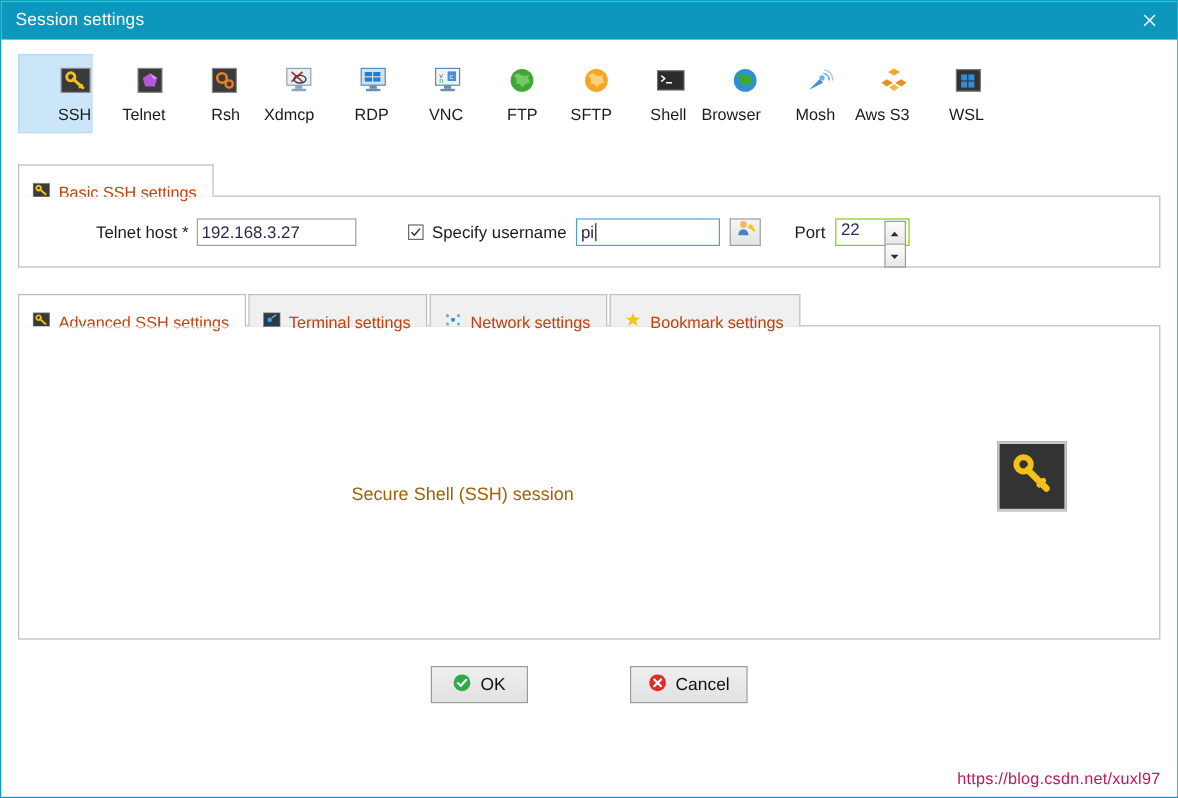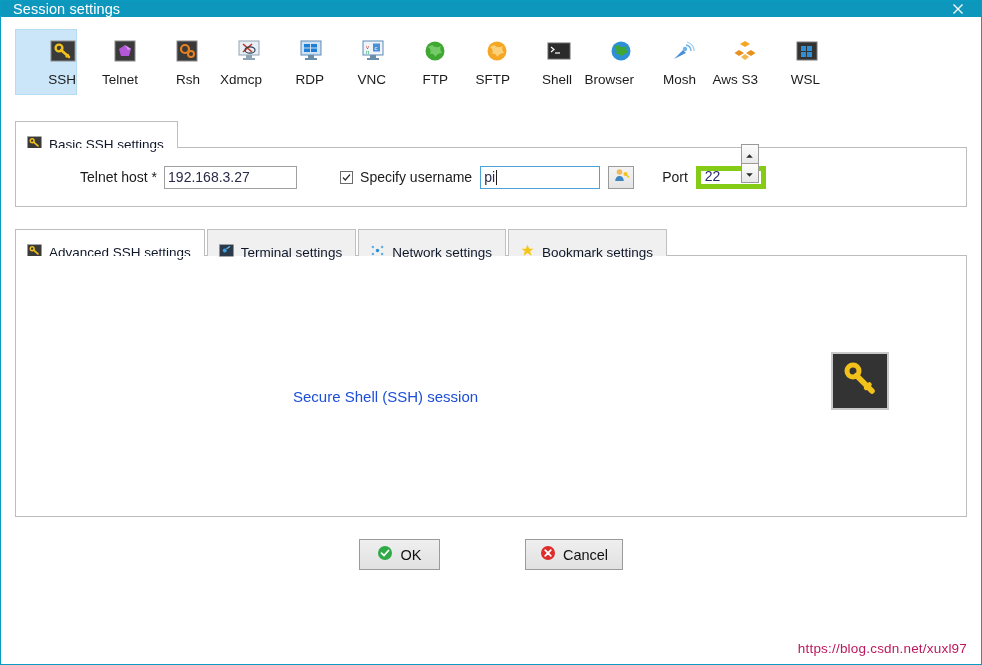--- a/index.html
+++ b/index.html
@@ -16,21 +16,21 @@
     width: 982px;
     height: 665px;
     box-sizing: border-box;
     background: #ffffff;
     border: 1px solid #0a9cc0;
     overflow: hidden;
   }
 
   
   .titlebar {
-    height: 16px;
+    height: 32px;
     background: #0d97bd;
     display: flex;
     align-items: center;
     justify-content: space-between;
     padding: 0 0 0 12px;
   }
   .titlebar .title {
     color: #ffffff;
     font-size: 14.5px;
     letter-spacing: .1px;
@@ -94,21 +94,21 @@
     z-index: 2;
   }
   .tab {
     display: flex;
     align-items: center;
     gap: 7px;
     height: 27px;
     padding: 18px 13px 0 11px;
     box-sizing: border-box;
     font-size: 13.5px;
-    color: #0f172a;
+    color: #c2410c;
     background: #f0f0f0;
     border: 1px solid #c0c0c0;
     border-bottom: none;
     cursor: pointer;
     white-space: nowrap;
   }
   .tab.active {
     background: #ffffff;
     border-color: #bdbdbd;
     position: relative;
@@ -190,24 +190,24 @@
     background: linear-gradient(#f4f4f4,#e4e4e4);
     display: flex;
     align-items: center;
     justify-content: center;
     cursor: pointer;
     box-sizing: border-box;
   }
   .spinwrap {
     display: flex;
     height: 23px;
-    border: 5px solid #84cc16;
+    border: 1px solid #84cc16;
     background: #fff;
     box-sizing: border-box;
-    align-items: flex-end;
+    align-items: flex-start;
   }
   .spinwrap .val {
     width: 36px;
     display: flex;
     align-items: center;
     padding-left: 4px;
     font-size: 14px;
     color: #2a2a6a;
   }
   .spinbtns {
@@ -232,21 +232,21 @@
   .lower { margin: 22px 14px 0 14px; }
   .panel.lowerpanel {
     height: 262px;
     position: relative;
   }
   .session-text {
     position: absolute;
     left: 277px;
     top: 132px;
     font-size: 15px;
-    color: #1d4ed8;
+    color: #a16207;
   }
   .keybox {
     position: absolute;
     left: 815px;
     top: 96px;
     width: 58px;
     height: 58px;
     background: #333333;
     border: 2px solid #c9c9c9;
     box-sizing: border-box;

